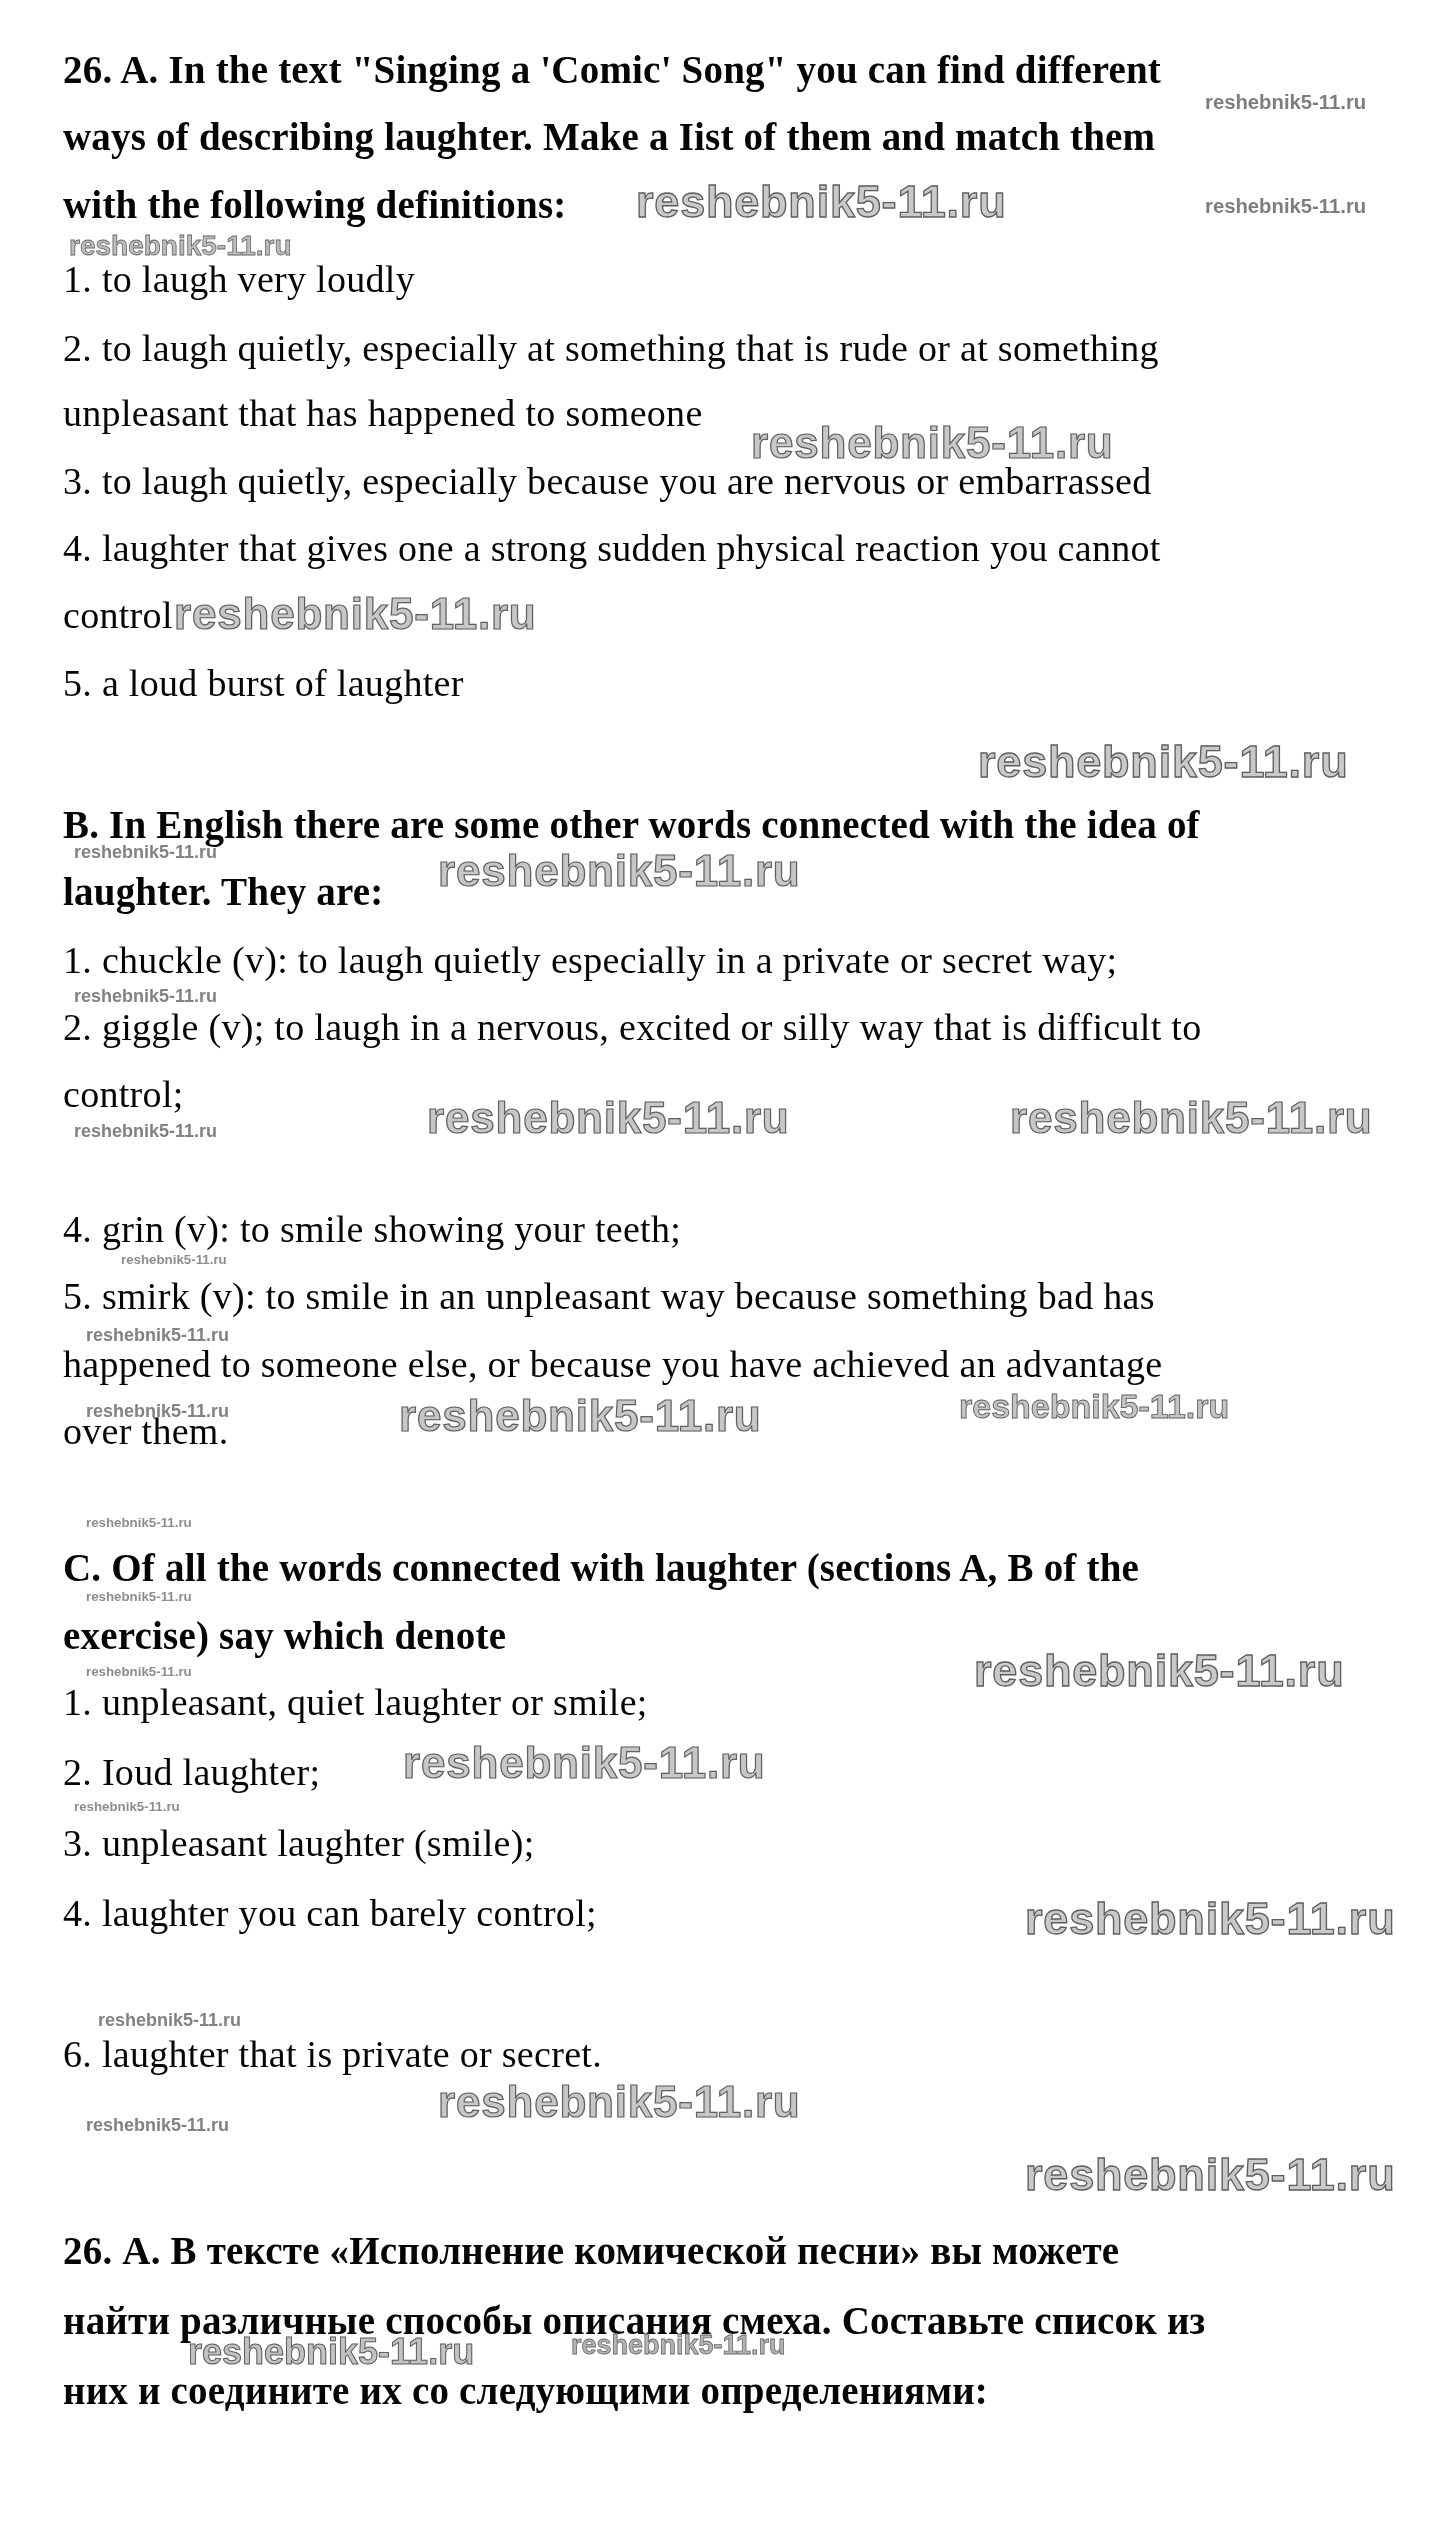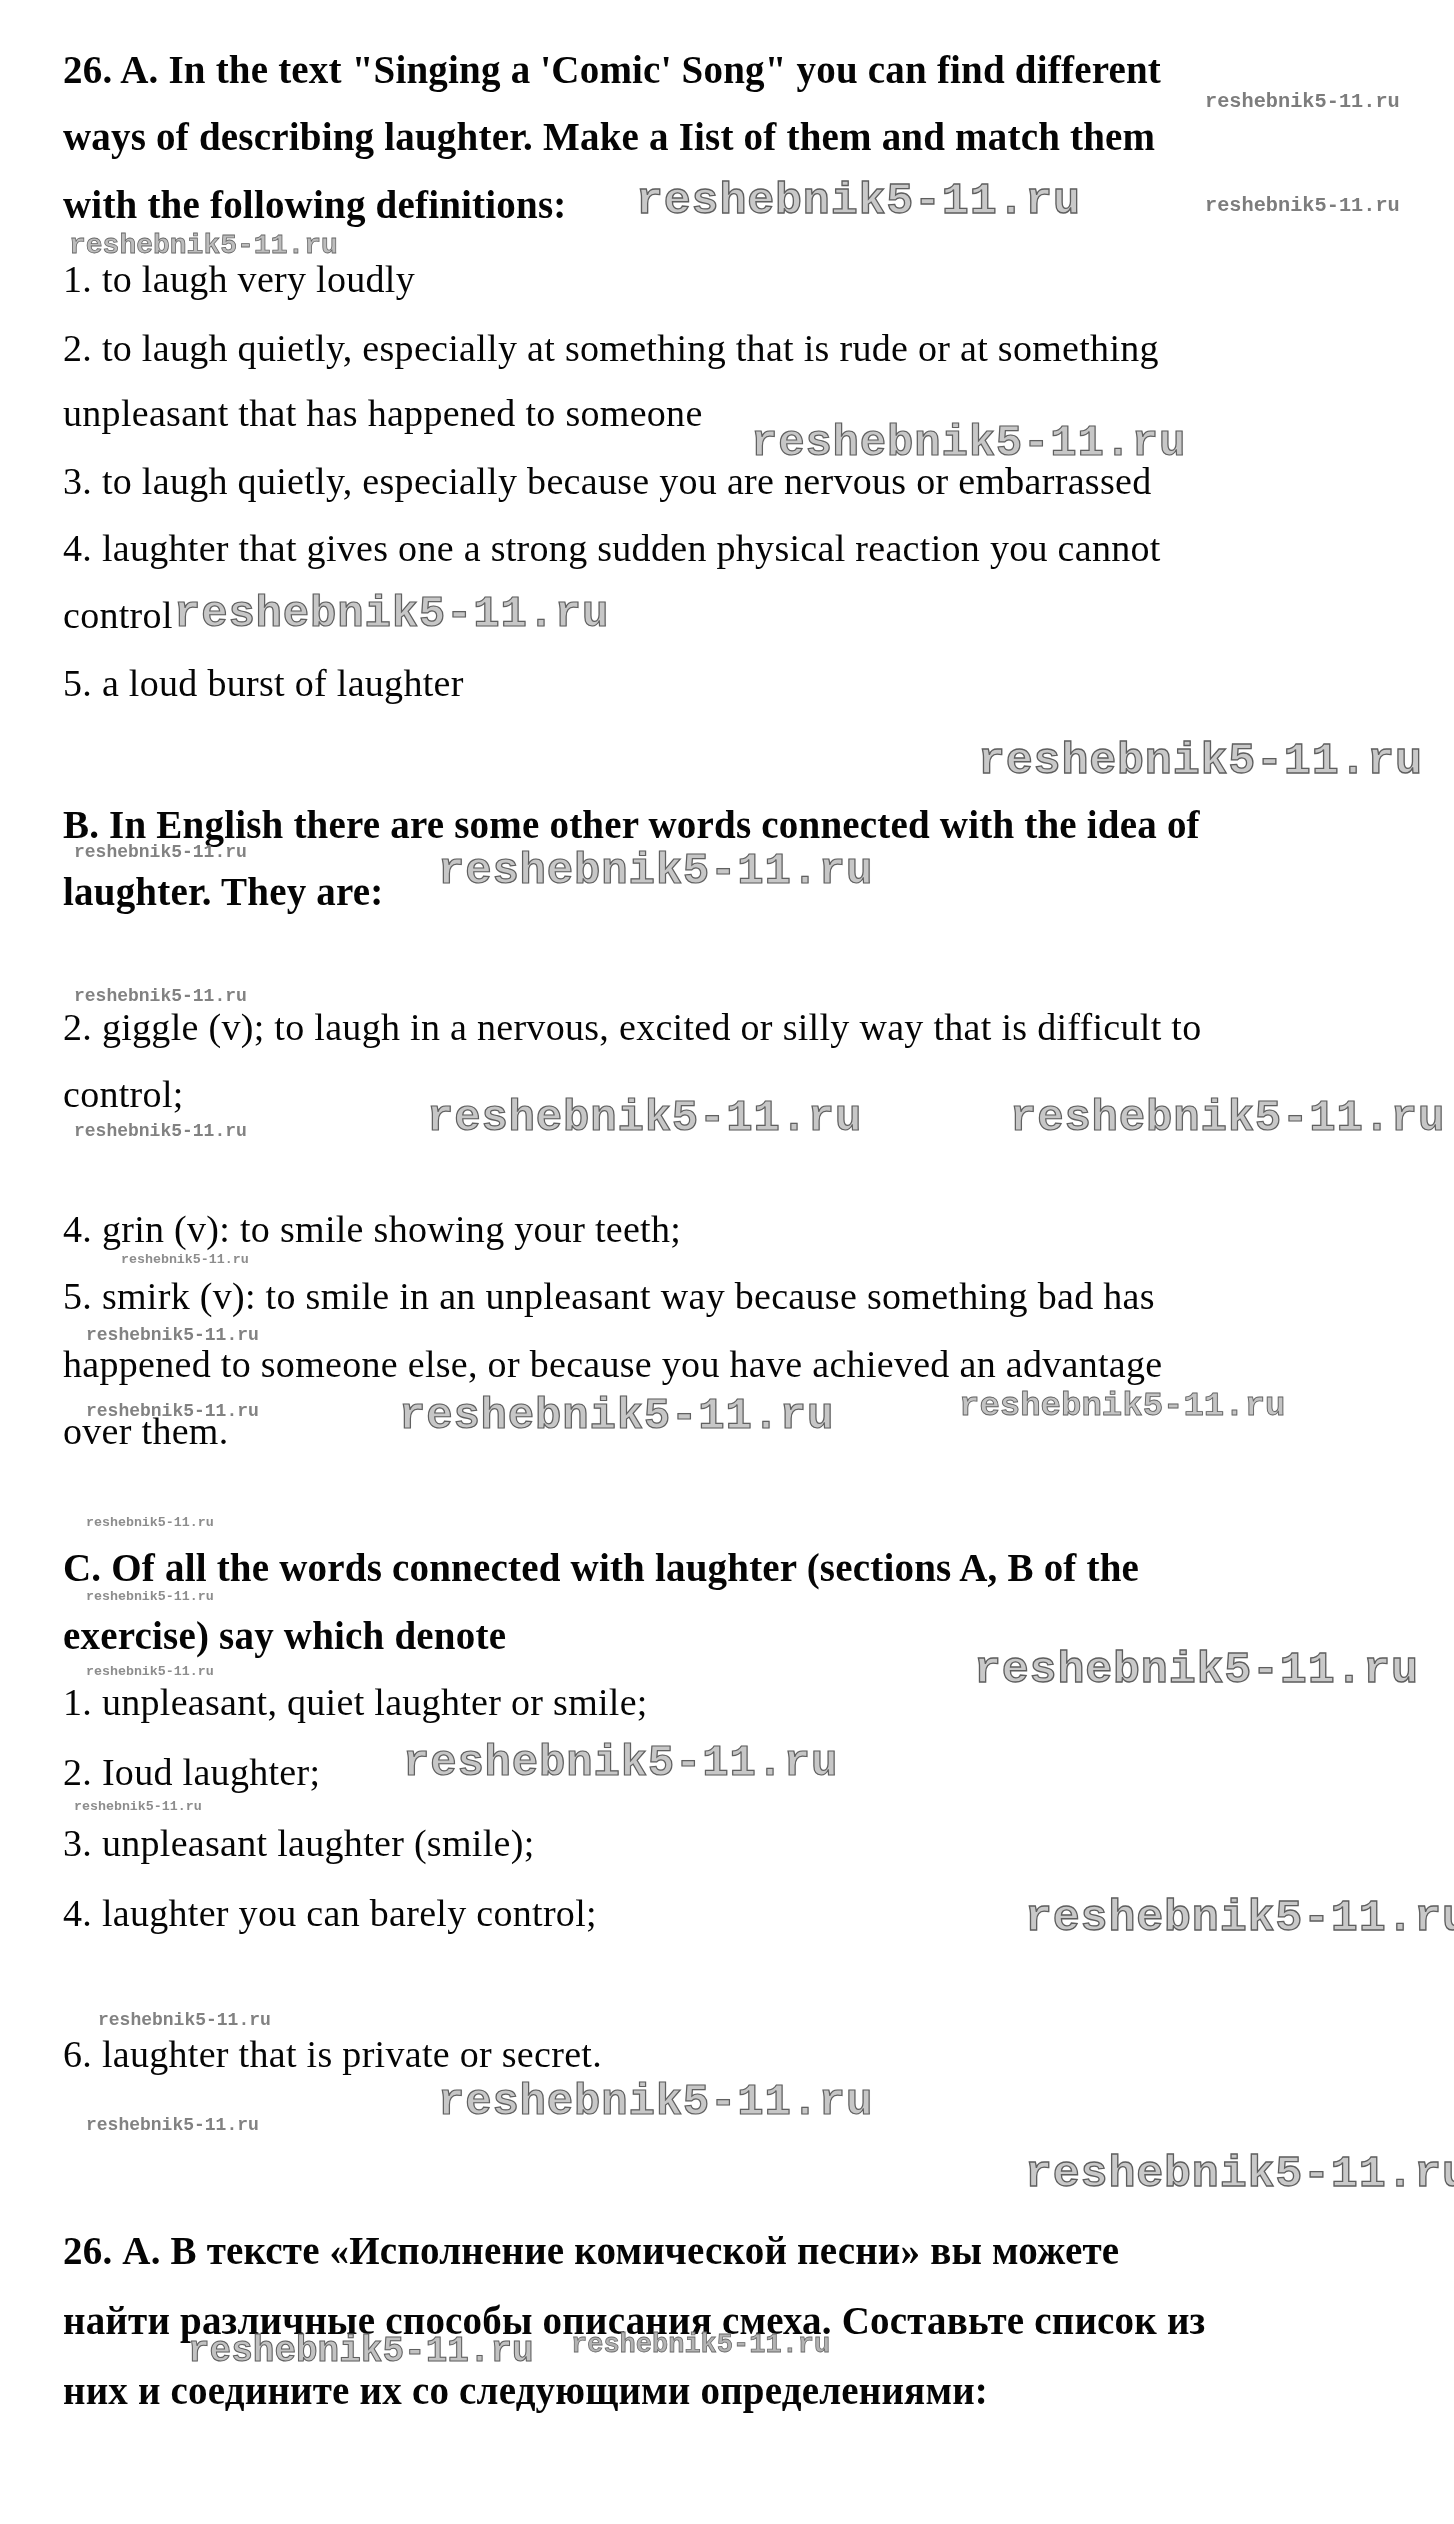--- a/index.html
+++ b/index.html
@@ -21,21 +21,21 @@
     letter-spacing:0.3px;
   }
   .hd{
     font-weight:bold;
     font-size:39px;
     letter-spacing:0.2px;
   }
   .wm{
     position:absolute;
     white-space:nowrap;
-    font-family:Liberation Mono, monospace;
+    font-family:Liberation Sans, sans-serif;
     font-weight:bold;
     line-height:1;
     text-align:center;
   }
   .wm-lg{font-size:45px;color:#c9c9c9;-webkit-text-stroke:1.3px #5e5e5e;text-shadow:0 0 0.8px #7a7a7a;letter-spacing:0.8px;}
   .wm-md{font-size:44px;color:#c7c7c7;-webkit-text-stroke:1.2px #606060;text-shadow:0 0 0.8px #7a7a7a;letter-spacing:0.8px;}
   .wm-mdsm{font-size:34px;color:#c4c4c4;-webkit-text-stroke:0.9px #656565;text-shadow:0 0 0.8px #7a7a7a;}
   .wm-md3{font-size:36px;color:#c2c2c2;-webkit-text-stroke:1px #606060;text-shadow:0 0 0.8px #7a7a7a;}
   .wm-md4{font-size:27px;color:#b3b3b3;-webkit-text-stroke:0.8px #6a6a6a;}
   .wm-md2{font-size:28px;color:#bdbdbd;-webkit-text-stroke:0.8px #666666;}
@@ -56,20 +56,21 @@
   <div class="ln" style="top:329px">2. to laugh quietly, especially at something that is rude or at something</div>
   <div class="ln" style="top:394px">unpleasant that has happened to someone</div>
   <div class="ln" style="top:462px">3. to laugh quietly, especially because you are nervous or embarrassed</div>
   <div class="ln" style="top:529px">4. laughter that gives one a strong sudden physical reaction you cannot</div>
   <div class="ln" style="top:596px">control</div>
   <div class="ln" style="top:664px">5. a loud burst of laughter</div>
 
   <div class="ln hd" style="top:805px">B. In English there are some other words connected with the idea of</div>
   <div class="ln hd" style="top:872px">laughter. They are:</div>
 
+  <div class="ln" style="top:941px">1. chuckle (v): to laugh quietly especially in a private or secret way;</div>
   <div class="ln" style="top:1008px">2. giggle (v); to laugh in a nervous, excited or silly way that is difficult to</div>
   <div class="ln" style="top:1075px">control;</div>
   <div class="ln" style="top:1210px">4. grin (v): to smile showing your teeth;</div>
   <div class="ln" style="top:1277px">5. smirk (v): to smile in an unpleasant way because something bad has</div>
   <div class="ln" style="top:1345px">happened to someone else, or because you have achieved an advantage</div>
   <div class="ln" style="top:1412px">over them.</div>
 
   <div class="ln hd" style="top:1548px">C. Of all the words connected with laughter (sections A, B of the</div>
   <div class="ln hd" style="top:1616px">exercise) say which denote</div>
 

